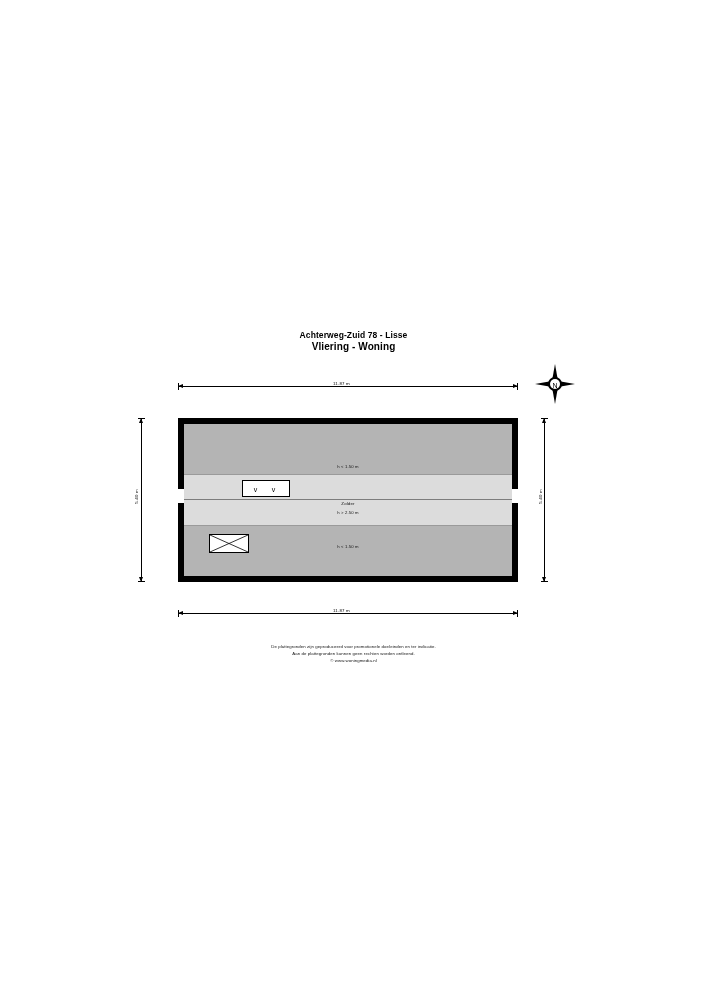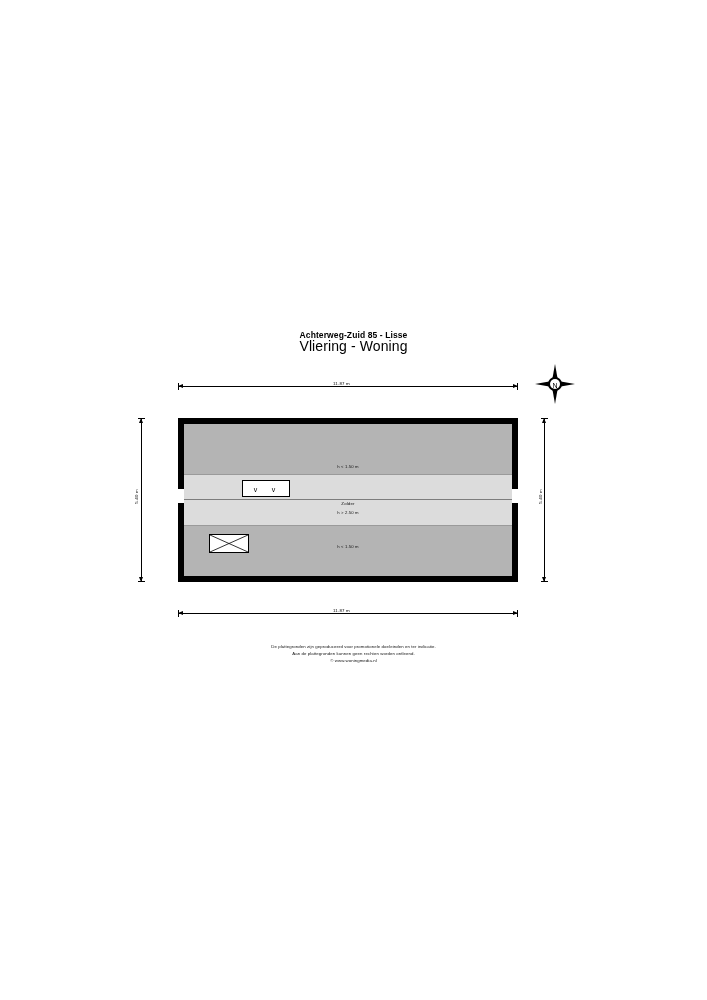--- a/index.html
+++ b/index.html
@@ -31,22 +31,22 @@
     width: 707px;
     text-align: center;
   }
   .title-line1 {
     font-size: 8.5px;
     font-weight: bold;
     letter-spacing: 0.1px;
     line-height: 11px;
   }
   .title-line2 {
-    font-size: 14px;
-    font-weight: normal;
+    font-size: 10px;
+    font-weight: bold;
     letter-spacing: 0.1px;
     line-height: 11px;
   }
 
   
   .plan {
     position: absolute;
     left: 178px;
     top: 418px;
     width: 340px;
@@ -292,21 +292,21 @@
     letter-spacing: 0.1px;
     color: #111;
   }
 </style>
 </head>
 <body>
 
 <div class="page">
 
   <div class="title-block">
-    <div class="title-line1">Achterweg-Zuid 85 - Lisse</div>
+    <div class="title-line1">Achterweg-Zuid 78 - Lisse</div>
     <div class="title-line2">Vliering - Woning</div>
   </div>
 
   <div class="dim">
     <div class="dim-line-h" style="left:178px; top:386px; width:340px;"></div>
     <div class="arrow arrow-left" style="left:178px; top:383.5px;"></div>
     <div class="arrow arrow-right" style="left:513px; top:383.5px;"></div>
     <div class="dim-tick-v" style="left:178px; top:383px;"></div>
     <div class="dim-tick-v" style="left:517px; top:383px;"></div>
     <div class="dim-text" style="left:330px; top:381px;">11.87 m</div>

